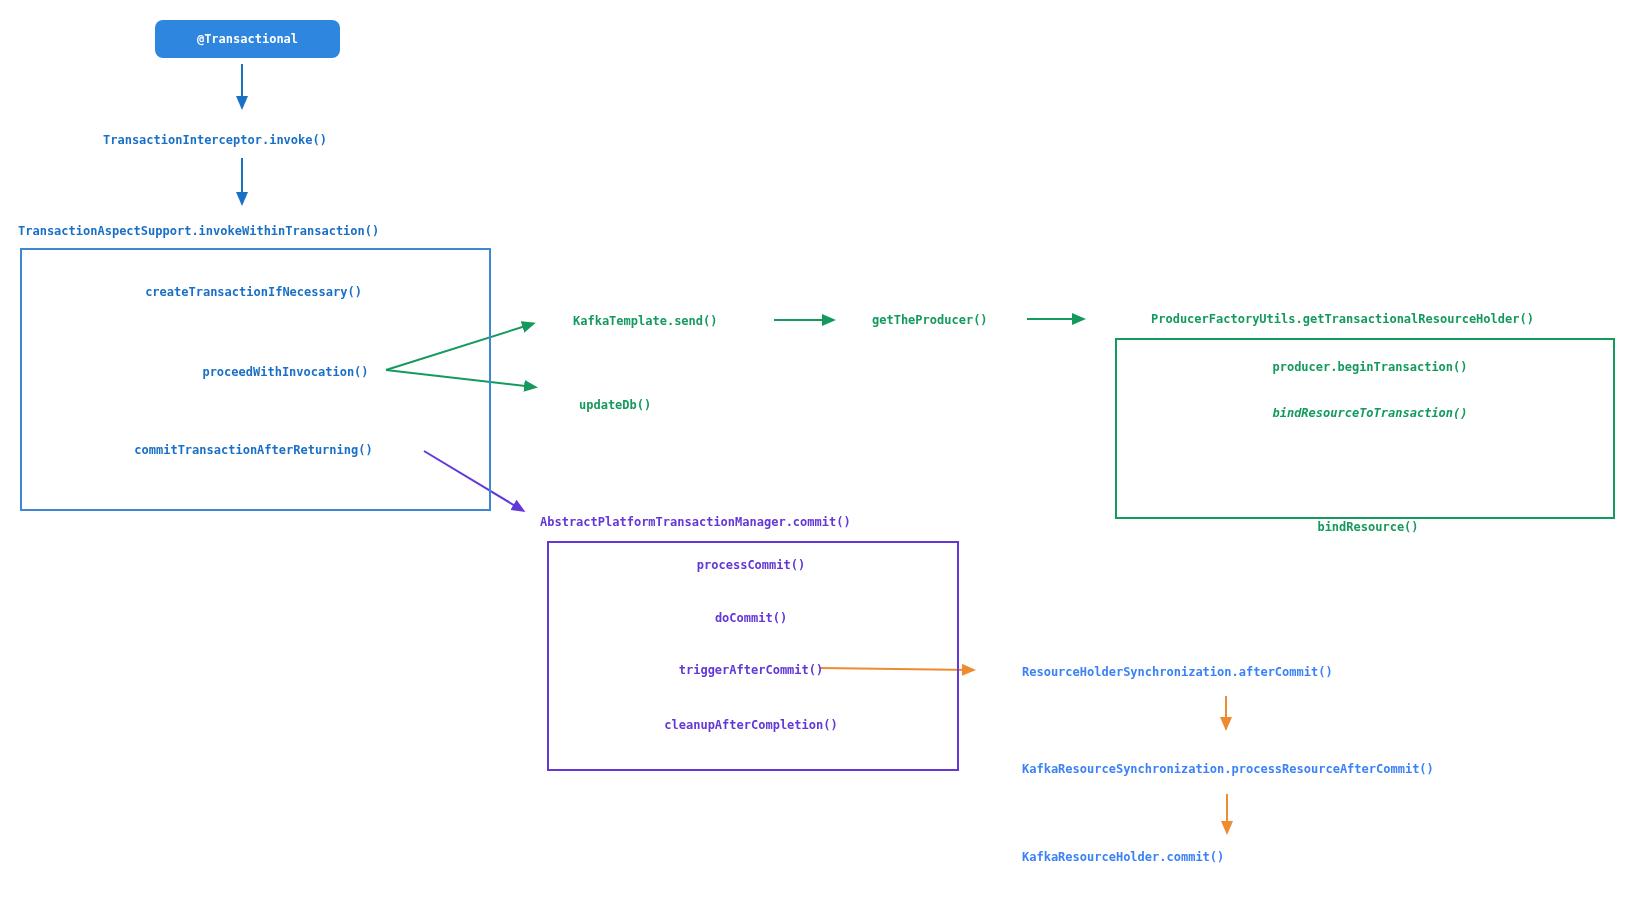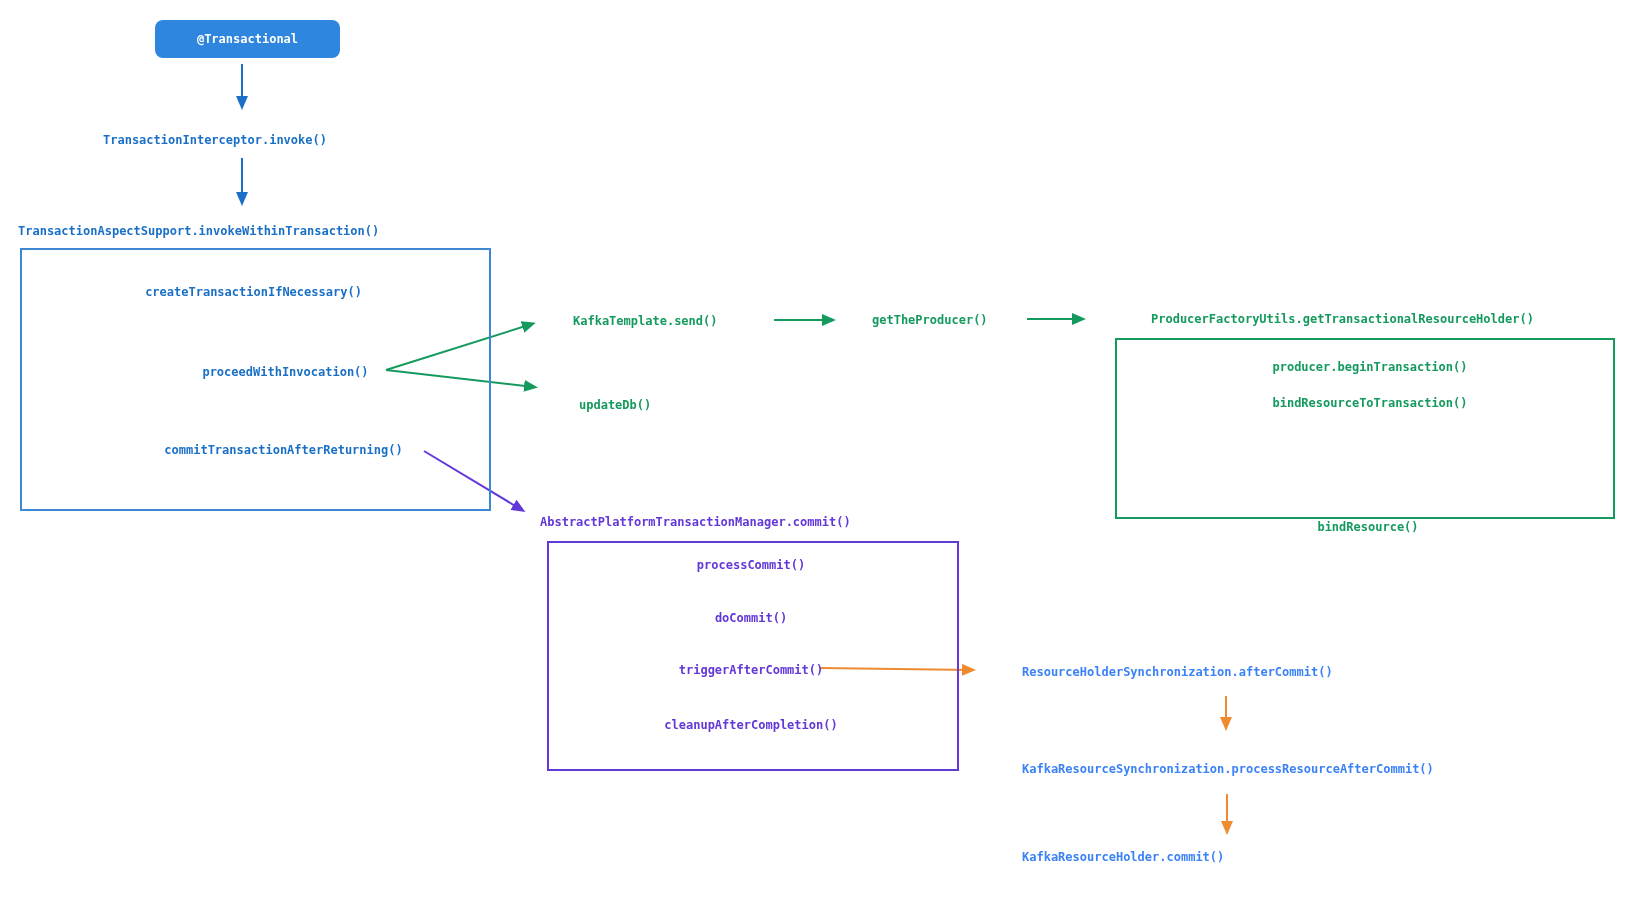--- a/index.html
+++ b/index.html
@@ -63,30 +63,30 @@
   <div class="badge">
     <span>@Transactional</span>
   </div>
 
   <div class="lbl c-blue" style="left:103px;top:131px;">TransactionInterceptor.invoke()</div>
   <div class="lbl c-blue" style="left:18px;top:222px;">TransactionAspectSupport.invokeWithinTransaction()</div>
 
   <div class="box box-blue"></div>
   <div class="lbl c-blue ctr" style="left:20px;top:283px;width:467px;">createTransactionIfNecessary()</div>
   <div class="lbl c-blue ctr" style="left:20px;top:363px;width:467px;margin-left:32px;">proceedWithInvocation()</div>
-  <div class="lbl c-blue ctr" style="left:20px;top:441px;width:467px;margin-left:30px;">commitTransactionAfterReturning()</div>
+  <div class="lbl c-blue ctr" style="left:20px;top:441px;width:467px;">commitTransactionAfterReturning()</div>
 
   <div class="lbl c-green" style="left:566px;top:312px;">KafkaTemplate.send()</div>
   <div class="lbl c-green" style="left:865px;top:311px;">getTheProducer()</div>
   <div class="lbl c-green" style="left:572px;top:396px;">updateDb()</div>
   <div class="lbl c-green" style="left:1110px;top:310px;margin-left:34px;">ProducerFactoryUtils.getTransactionalResourceHolder()</div>
 
   <div class="box box-green"></div>
   <div class="lbl c-green ctr" style="left:1115px;top:358px;width:496px;">producer.beginTransaction()</div>
-  <div class="lbl c-green ctr" style="left:1115px;top:394px;width:496px;">bindResourceToTransaction()</div>
+  <div class="lbl c-green ctr" style="left:1115px;top:404px;width:496px;font-style:italic;">bindResourceToTransaction()</div>
   <div class="lbl c-green ctr" style="left:1113px;top:474px;width:496px;margin-top:44px;">bindResource()</div>
 
   <div class="lbl c-purple" style="left:540px;top:513px;">AbstractPlatformTransactionManager.commit()</div>
 
   <div class="box box-purple"></div>
   <div class="lbl c-purple ctr" style="left:547px;top:556px;width:408px;">processCommit()</div>
   <div class="lbl c-purple ctr" style="left:547px;top:609px;width:408px;">doCommit()</div>
   <div class="lbl c-purple ctr" style="left:547px;top:661px;width:408px;">triggerAfterCommit()</div>
   <div class="lbl c-purple ctr" style="left:547px;top:716px;width:408px;">cleanupAfterCompletion()</div>
 

